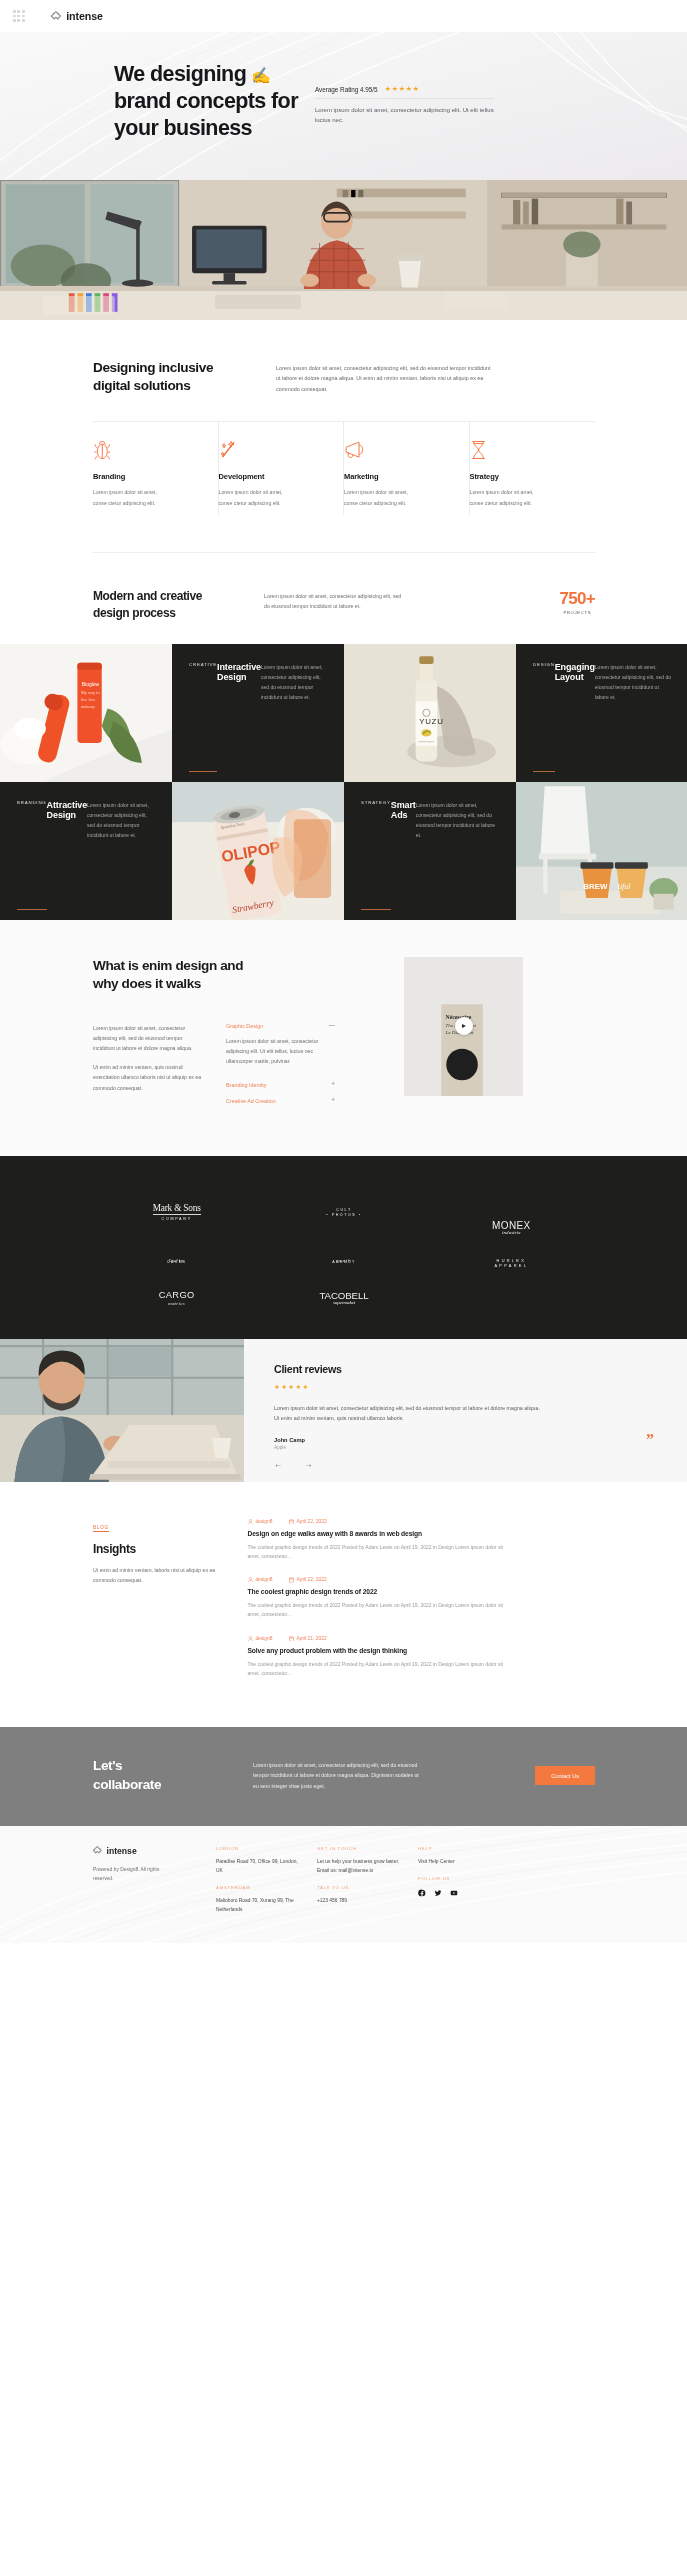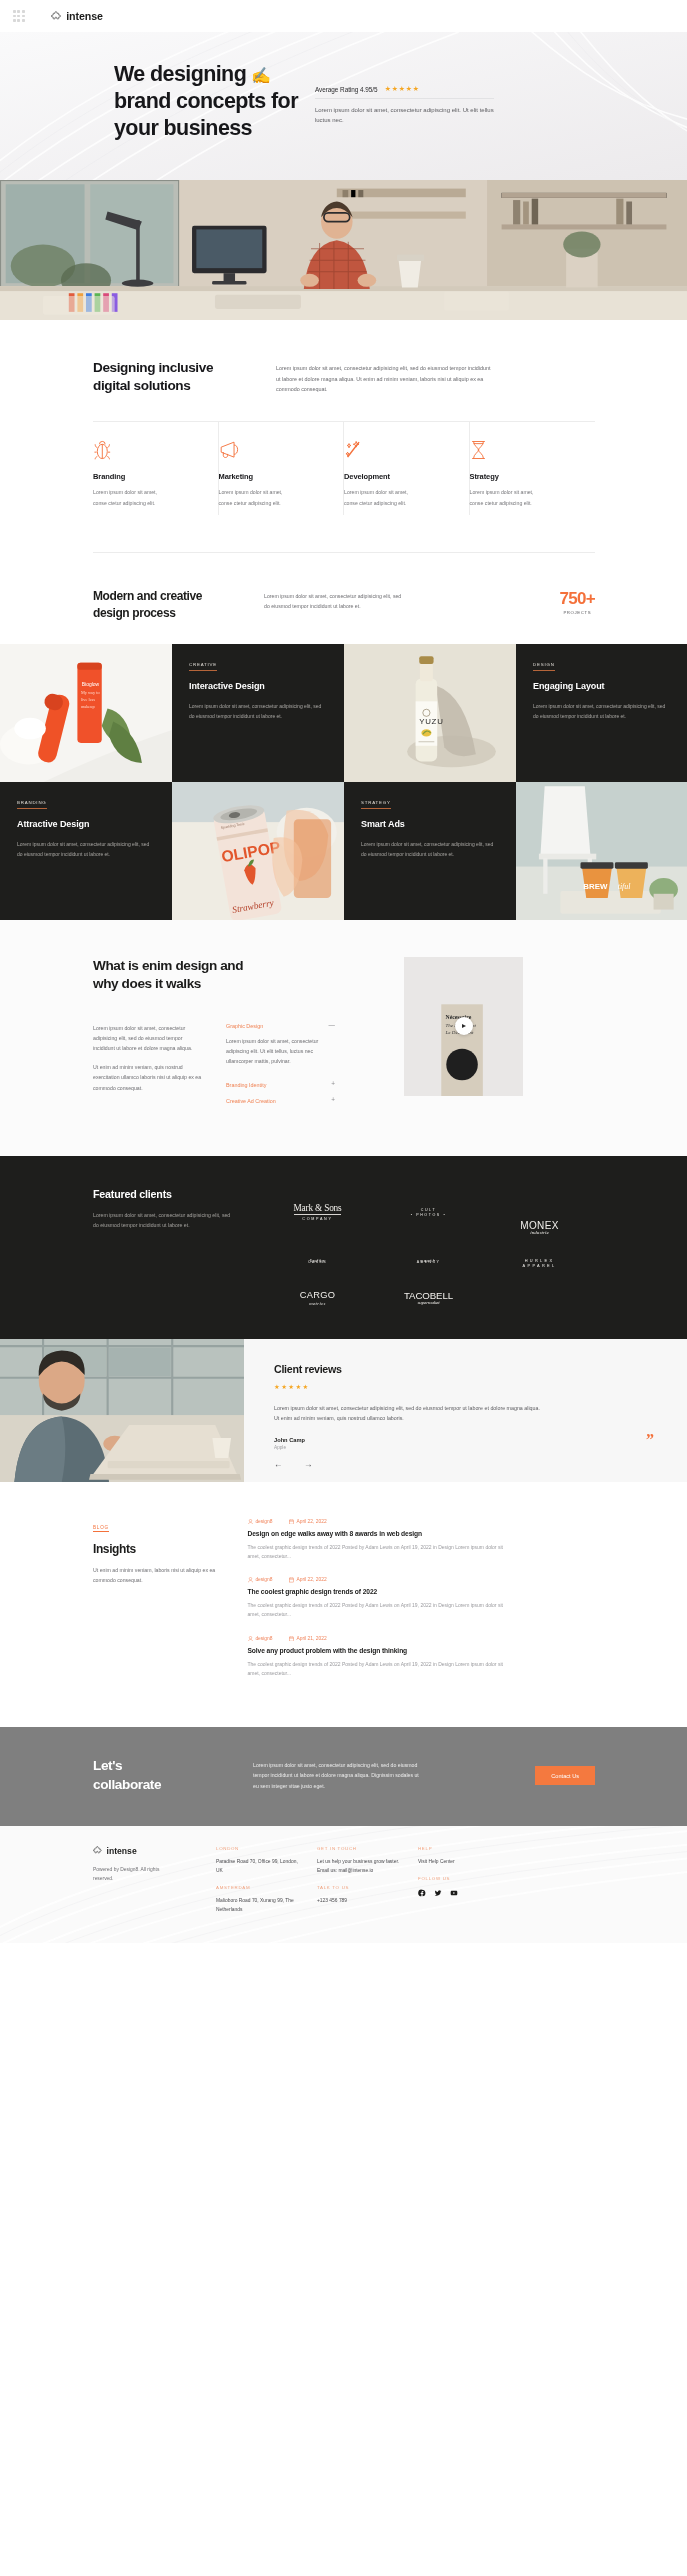--- a/index.html
+++ b/index.html
@@ -44,21 +44,21 @@
   .rating-label { font-size: 6.4px; color: #2a2a2c; letter-spacing: -0.04px; }
   .stars { color: #f5a623; font-size: 6.8px; letter-spacing: 0.9px; }
   .hero-sub { margin-top: 7.2px; font-size: 6px; line-height: 1.65; color: #5d5d61; }
 
   
   .hero-photo { position: relative; height: 140px; width: 688px; overflow: hidden; background:#2b2b2b; }
   .hero-photo .office { position: absolute; inset: 0; }
 
   
   .wrap { width: 688px; padding: 0 93px; }
-  .sec-head { display: flex; gap: 29px; align-items: flex-end; }
+  .sec-head { display: flex; gap: 29px; align-items: center; }
   .sec-title { font-size: 13.6px; line-height: 1.32; font-weight: 700; letter-spacing: -0.4px; color: #17171a; min-width: 154px; }
   .sec-body { font-size: 5.4px; line-height: 1.95; color: #6a6a6e; max-width: 215px; padding-top: 3.6px; }
 
   
   .services { padding-top: 39px; padding-bottom: 37px; background:#fff; }
   .svc-grid { display: grid; grid-template-columns: repeat(4,1fr); margin-top: 26px; border-top: 0.7px solid #ececec; }
   .svc { padding: 18.6px 16px 7.2px 0; border-right: 0.7px solid #ececec; }
   .svc:last-child { border-right: none; }
   .svc-icon { height: 20px; margin-bottom: 11.5px; color:#f4713b; }
   .svc-name { font-size: 7.5px; font-weight: 700; color:#17171a; letter-spacing:-0.1px; margin-bottom: 6.4px; }
@@ -69,21 +69,21 @@
   .process-row { display: flex; align-items: flex-start; gap: 24px; padding-top: 18.6px; }
   .process-title { font-size: 12px; line-height: 1.34; font-weight: 700; letter-spacing: -0.4px; min-width: 147px; }
   .process-text { font-size: 5.2px; line-height: 1.95; color: #6e6e72; width: 143px; padding-top: 2.9px; }
   .stat { margin-left: auto; text-align: center; padding-top: 1.4px; }
   .stat-num { font-size: 17px; font-weight: 700; color: #f4713b; letter-spacing: -0.7px; line-height: 1; }
   .stat-cap { font-size: 4.3px; letter-spacing: 0.6px; color: #58585c; margin-top: 3.6px; }
 
   
   .portfolio { display: grid; grid-template-columns: repeat(4, 172px); width: 688px; }
   .pf-cell { height: 138px; position: relative; overflow: hidden; }
-  .pf-text { background: #1e1e1c; padding: 18.6px 17px 0 17px; display:flex; flex-direction:column; }
+  .pf-text { background: #1e1e1c; padding: 18.6px 17px 0 17px; display:flex; }
   .pf-tag { font-size: 4.4px; letter-spacing: 0.8px; color: #e0dcd6; padding-bottom: 2.9px; border-bottom: 1.1px solid #b5653a; display: inline-block; width: fit-content; margin-bottom: 10px; }
   .pf-title { font-size: 9px; font-weight: 600; color: #fff; letter-spacing: -0.1px; margin-bottom: 10px; }
   .pf-desc { font-size: 5px; line-height: 2; color: #a9a7a3; }
 
   
   .brand-sec { padding: 37px 93px 42px 93px; background: #fbfbfb; display: flex; gap: 24px; }
   .bs-left { width: 287px; }
   .bs-title { font-size: 13.6px; line-height: 1.36; font-weight: 700; letter-spacing: -0.4px; margin-bottom: 29px; }
   .bs-cols { display: flex; gap: 24px; }
   .bs-col { width: 109px; }
@@ -325,40 +325,40 @@
             <path d="M13 6v20M6 11c-2-1-3-3-3-5M20 11c2-1 3-3 3-5M5 17H2M21 17h3M6 23c-2 1-3 2-3 4M20 23c2 1 3 2 3 4"></path>
             <path d="M9 6a4 4 0 0 1 8 0"></path>
           </svg>
         </div>
         <div class="svc-name">Branding</div>
         <div class="svc-text">Lorem ipsum dolor sit amet, conse ctetur adipiscing elit.</div>
       </div>
 
       <div class="svc">
         <div class="svc-icon">
-          <svg width="21.5" height="20" viewBox="0 0 30 28" fill="none" stroke="#f4713b" stroke-width="1.3">
-            <path d="M3 10v7l18 7V3z"></path>
-            <path d="M21 7c3 0 5 2.7 5 6.5S24 20 21 20"></path>
-            <path d="M6 17v5c0 1.5 1.5 2.5 3 2.5s3-1 3-2.5v-2.5"></path>
-          </svg>
-        </div>
-        <div class="svc-name">Marketing</div>
-        <div class="svc-text">Lorem ipsum dolor sit amet, conse ctetur adipiscing elit.</div>
-      </div>
-
-      <div class="svc">
-        <div class="svc-icon">
           <svg width="18.6" height="20" viewBox="0 0 26 28" fill="none" stroke="#f4713b" stroke-width="1.3">
             <path d="M21 3l-16 21" stroke-width="2.2"></path>
             <path d="M17 2l1 3 3 1-3 1-1 3-1-3-3-1 3-1z"></path>
             <path d="M7 5l.7 2 2 .7-2 .7L7 11l-.7-2.6-2-.7 2-.7z"></path>
             <path d="M5 17l.6 1.7 1.7.6-1.7.6L5 22l-.6-2.1-1.7-.6 1.7-.6z"></path>
           </svg>
         </div>
         <div class="svc-name">Development</div>
+        <div class="svc-text">Lorem ipsum dolor sit amet, conse ctetur adipiscing elit.</div>
+      </div>
+
+      <div class="svc">
+        <div class="svc-icon">
+          <svg width="21.5" height="20" viewBox="0 0 30 28" fill="none" stroke="#f4713b" stroke-width="1.3">
+            <path d="M3 10v7l18 7V3z"></path>
+            <path d="M21 7c3 0 5 2.7 5 6.5S24 20 21 20"></path>
+            <path d="M6 17v5c0 1.5 1.5 2.5 3 2.5s3-1 3-2.5v-2.5"></path>
+          </svg>
+        </div>
+        <div class="svc-name">Marketing</div>
         <div class="svc-text">Lorem ipsum dolor sit amet, conse ctetur adipiscing elit.</div>
       </div>
 
       <div class="svc">
         <div class="svc-icon">
           <svg width="17" height="20" viewBox="0 0 24 28" fill="none" stroke="#f4713b" stroke-width="1.3">
             <path d="M3 2h18M3 26h18"></path>
             <path d="M5 2c0 6 7 9 7 12S5 20 5 26M19 2c0 6-7 9-7 12s7 6 7 12"></path>
             <path d="M5 5h14"></path>
           </svg>
@@ -534,24 +534,20 @@
         <text x="58" y="108" font-size="7" fill="#3a3a3a" font-family="Liberation Serif" font-style="italic">Le Déodorant</text>
         <circle cx="81" cy="150" r="22" fill="#1f1f1f"></circle>
       </svg>
       <div class="play-btn">
         <div class="play-tri"></div>
       </div>
     </div>
   </section>
 
   <section class="clients">
-    <div class="cl-left">
-      <h2 class="cl-title">Featured clients</h2>
-      <p class="cl-text">Lorem ipsum dolor sit amet, consectetur adipisicing elit, sed do eiusmod tempor incididunt ut labore et.</p>
-    </div>
     <div class="cl-grid">
       <div class="logo logo-1">
         <span>Mark &amp; Sons</span>
         <u>COMPANY</u>
       </div>
       <div class="logo logo-2">
         <span>CULT</span>
         <span>• PHOTOS •</span>
       </div>
       <div class="logo logo-3">

